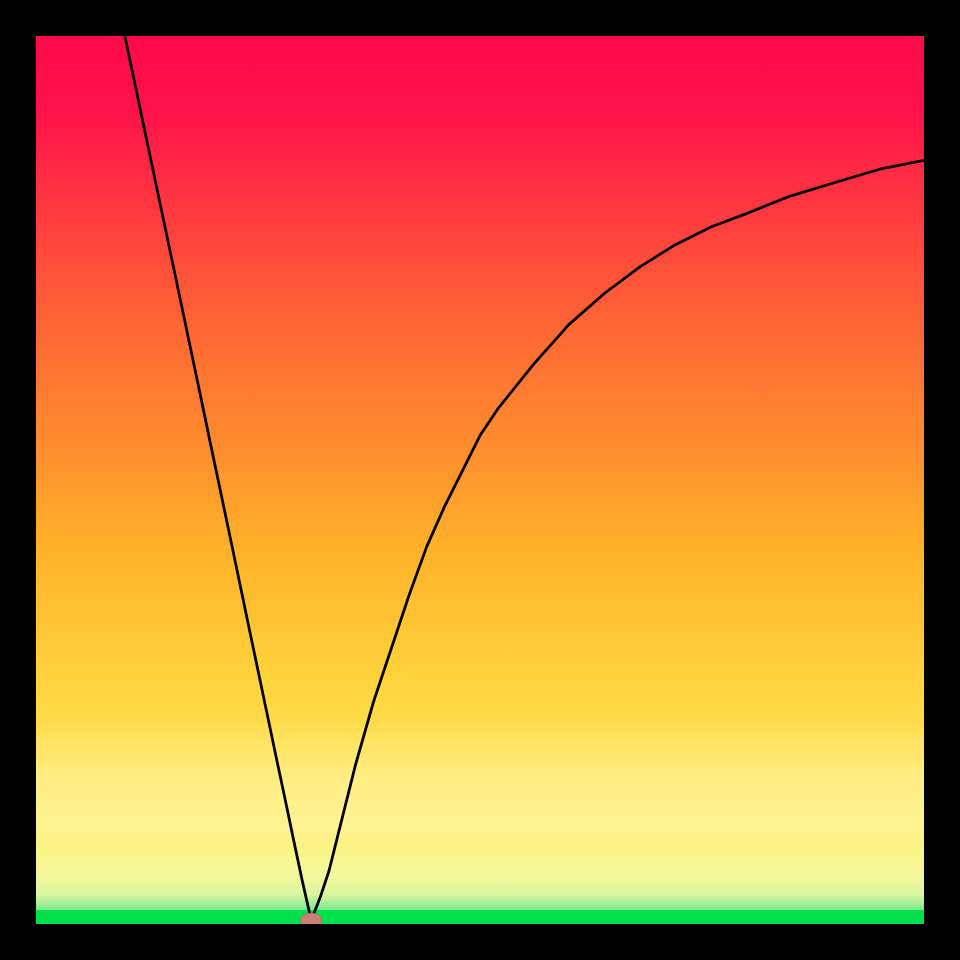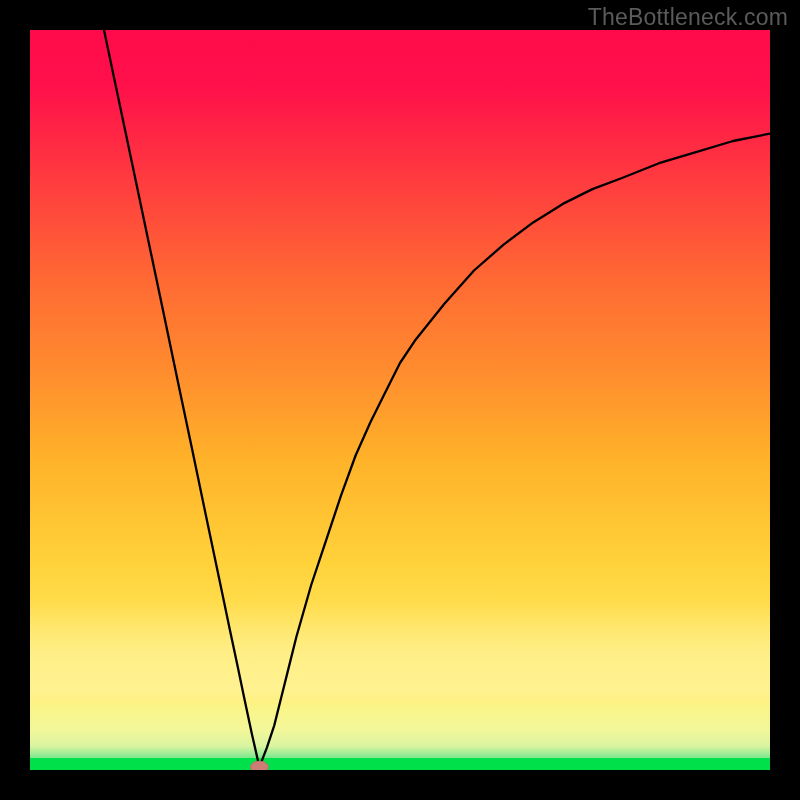--- a/index.html
+++ b/index.html
@@ -88,21 +88,20 @@
   .minimum-marker {
     fill: #cc7d76;
     stroke: #b86b63;
     stroke-width: 0.7;
   }
 </style>
 </head>
 <body>
 
 <div class="outer">
-  <div class="watermark">TheBottleneck.com</div>
 
   <div class="plot">
     <div class="gradient-bg"></div>
 
     <svg class="curve-svg" viewBox="0 0 740 740" preserveAspectRatio="none">
       <path class="curve-path" d="M74.0 0.0 L88.8 70.3 L103.6 140.6 L118.4 210.9 L133.2 281.2 L148.0 352.2 L162.8 422.5 L177.6 493.6 L192.4 563.9 L199.8 599.4 L207.2 634.2 L214.6 669.7 L222.0 704.5 L229.4 737.0 L236.8 717.8 L244.2 695.6 L251.6 666.0 L259.0 636.4 L266.4 606.8 L281.2 555.0 L296.0 510.6 L310.8 466.2 L325.6 425.5 L340.4 392.2 L355.2 362.6 L370.0 333.0 L384.8 310.8 L414.4 273.8 L444.0 240.5 L473.6 214.6 L503.2 192.4 L532.8 173.9 L562.4 159.1 L592.0 148.0 L629.0 133.2 L666.0 122.1 L703.0 111.0 L740.0 103.6"></path>
       <ellipse class="minimum-marker" rx="9" ry="6" cx="229.4" cy="737.0"></ellipse>
     </svg>
   </div>
 </div>

